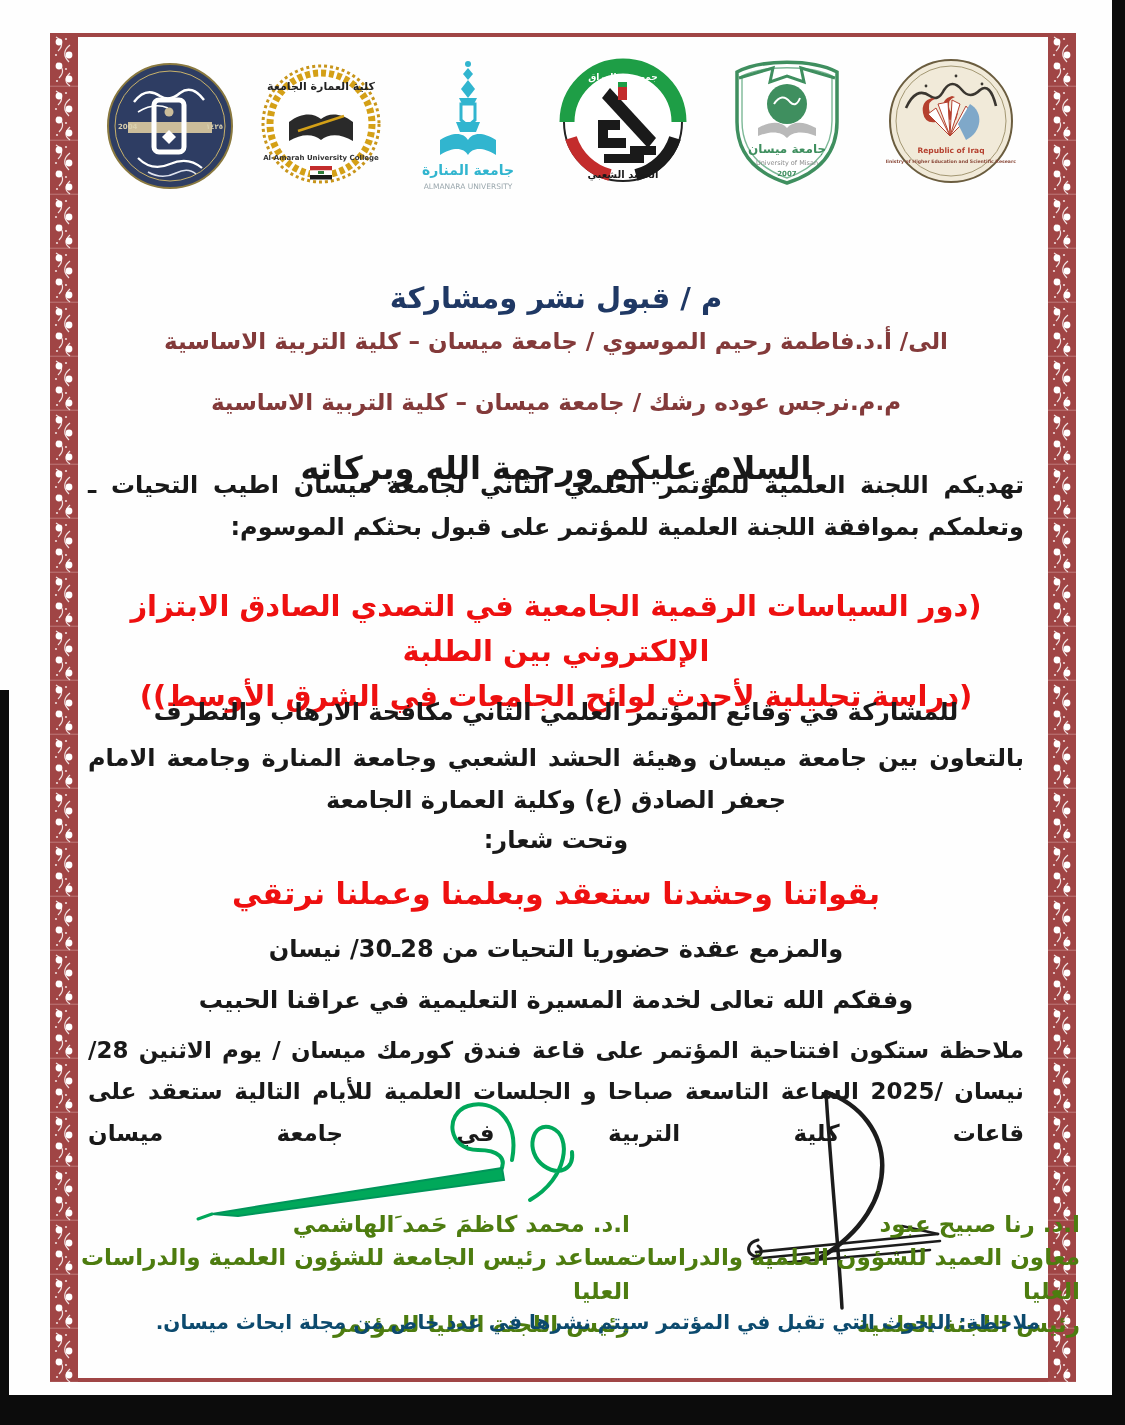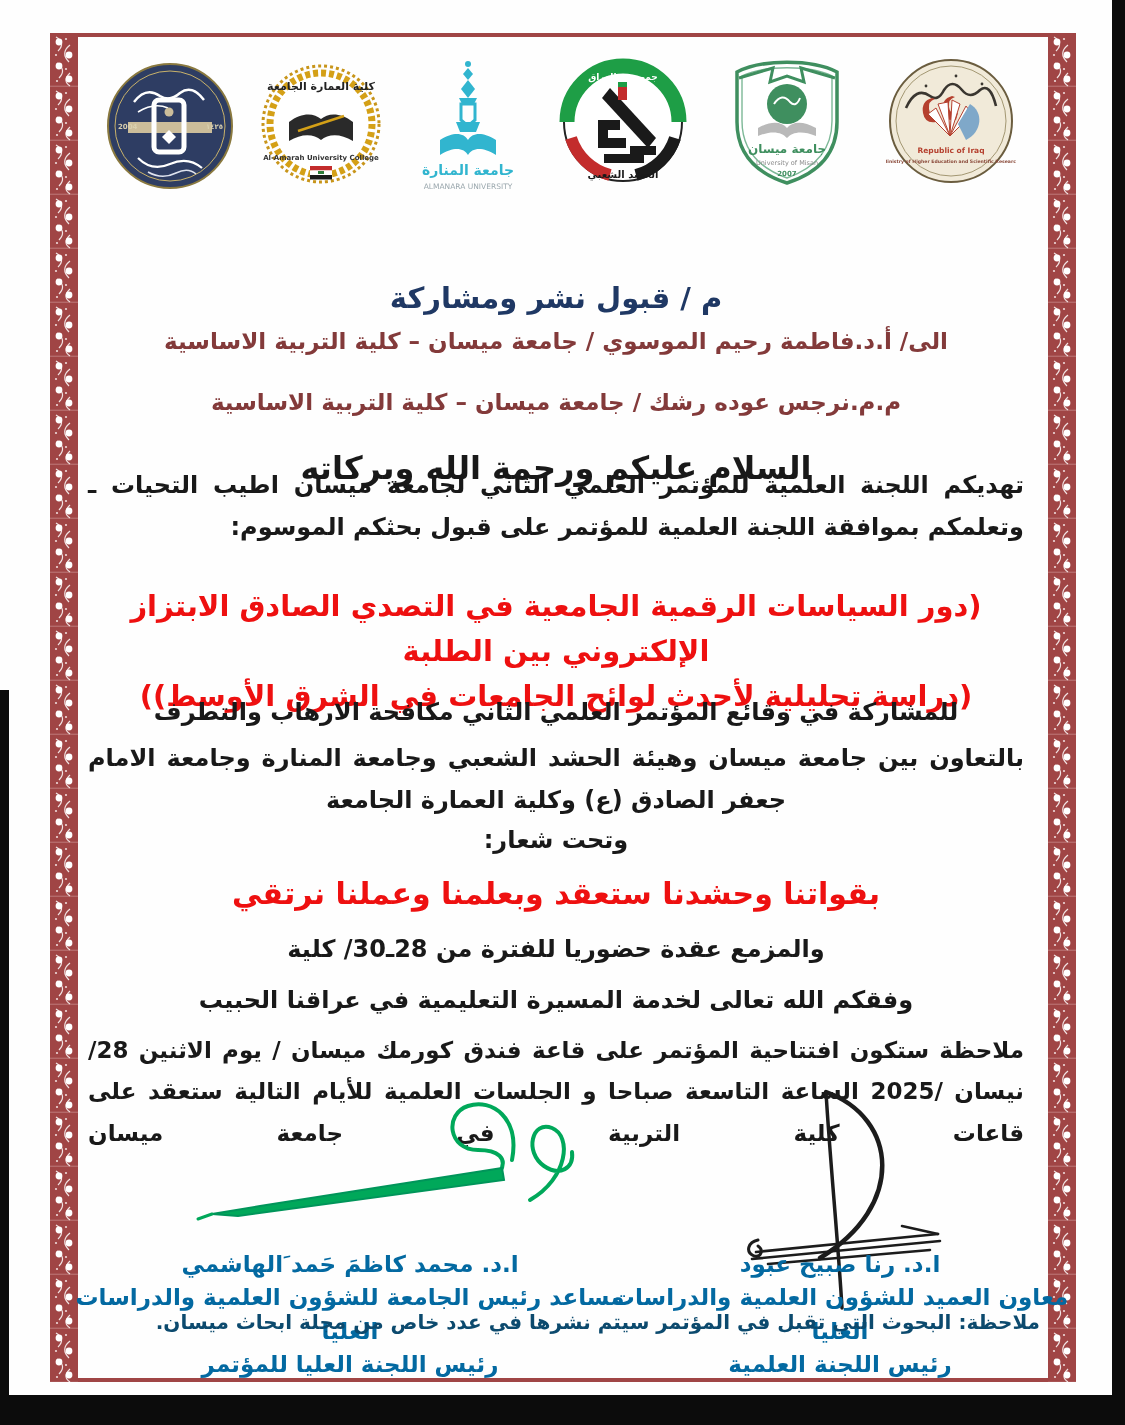--- a/index.html
+++ b/index.html
@@ -13,21 +13,21 @@
   
   .tb{position:absolute;left:88px;width:936px;direction:rtl;font-weight:bold;line-height:1.7;}
   .center{text-align:center;}
   .just{text-align:justify;}
   .just-c{text-align:justify;text-align-last:center;}
   .just-j{text-align:justify;text-align-last:justify;}
   .blue{color:#1f3864;}
   .maroon{color:#833a3a;}
   .black{color:#191919;}
   .red{color:#ee1010;}
-  .sig-block{position:absolute;direction:rtl;text-align:center;color:#0369a1;font-weight:bold;margin-top:40px;}
+  .sig-block{position:absolute;direction:rtl;color:#4d7c0f;font-weight:bold;}
   .sig-block div{line-height:1.45;}
   .footer-note{position:absolute;left:88px;width:952px;direction:rtl;text-align:right;
                color:#0c4a6e;font-weight:bold;font-size:20px;}
   .logo{position:absolute;}
   svg{display:block;}
   .overlay{position:absolute;left:0;top:0;pointer-events:none;}
 </style>
 </head>
 <body>
 
@@ -188,21 +188,21 @@
     <div class="tb center black" style="top:441px;font-size:32px;">السلام عليكم ورحمة الله وبركاته</div>
     <div class="tb just black" style="top:464px;font-size:24px;line-height:1.75;">تهديكم اللجنة العلمية للمؤتمر العلمي الثاني لجامعة ميسان اطيب التحيات ـ وتعلمكم بموافقة اللجنة العلمية للمؤتمر على قبول بحثكم الموسوم:</div>
     <div class="tb center red" style="top:584px;font-size:29px;line-height:1.55;">
       <div>(دور السياسات الرقمية الجامعية في التصدي الصادق الابتزاز الإلكتروني بين الطلبة</div>
       <div>(دراسة تحليلية لأحدث لوائح الجامعات في الشرق الأوسط))</div>
     </div>
     <div class="tb center black" style="top:692px;font-size:24px;">للمشاركة في وقائع المؤتمر العلمي  الثاني مكافحة الارهاب والتطرف</div>
     <div class="tb just-c black" style="top:737px;font-size:24px;line-height:1.75;">بالتعاون بين جامعة ميسان وهيئة الحشد الشعبي وجامعة المنارة وجامعة الامام جعفر الصادق (ع) وكلية العمارة الجامعة</div>
     <div class="tb center black" style="top:820px;font-size:24px;">وتحت شعار:</div>
     <div class="tb center red" style="top:868px;font-size:30px;">بقواتنا وحشدنا ستعقد وبعلمنا وعملنا نرتقي</div>
-    <div class="tb center black" style="top:929px;font-size:24px;">والمزمع عقدة حضوريا للفترة من 28ـ30/ كلية</div>
+    <div class="tb center black" style="top:929px;font-size:24px;">والمزمع عقدة حضوريا التحيات من 28ـ30/ نيسان</div>
     <div class="tb center black" style="top:980px;font-size:24px;">وفقكم الله تعالى لخدمة المسيرة التعليمية في عراقنا الحبيب</div>
     <div class="tb just-j black" style="top:1030px;font-size:23px;line-height:1.8;">ملاحظة ستكون افتتاحية المؤتمر على قاعة فندق كورمك ميسان / يوم الاثنين 28/ نيسان /2025 الساعة التاسعة صباحا و الجلسات العلمية للأيام التالية ستعقد على قاعات كلية التربية في جامعة ميسان</div>
 
     <svg class="overlay" width="1112" height="1395">
       <g fill="none" stroke="#00a85a" stroke-linecap="round">
         <path d="M530,1200 C568,1178 572,1136 552,1128 C532,1120 524,1152 544,1166 C560,1177 574,1168 572,1152" stroke-width="4"></path>
         <path d="M512,1160 C520,1118 492,1098 468,1106 C444,1114 448,1150 478,1150 C498,1150 508,1158 500,1172" stroke-width="4"></path>
         <polygon points="502,1168 260,1206 212,1214 238,1216 504,1180" fill="#00a85a" stroke="#00955a" stroke-width="2"></polygon>
         <path d="M212,1214 L198,1219" stroke-width="3"></path>
       </g>

